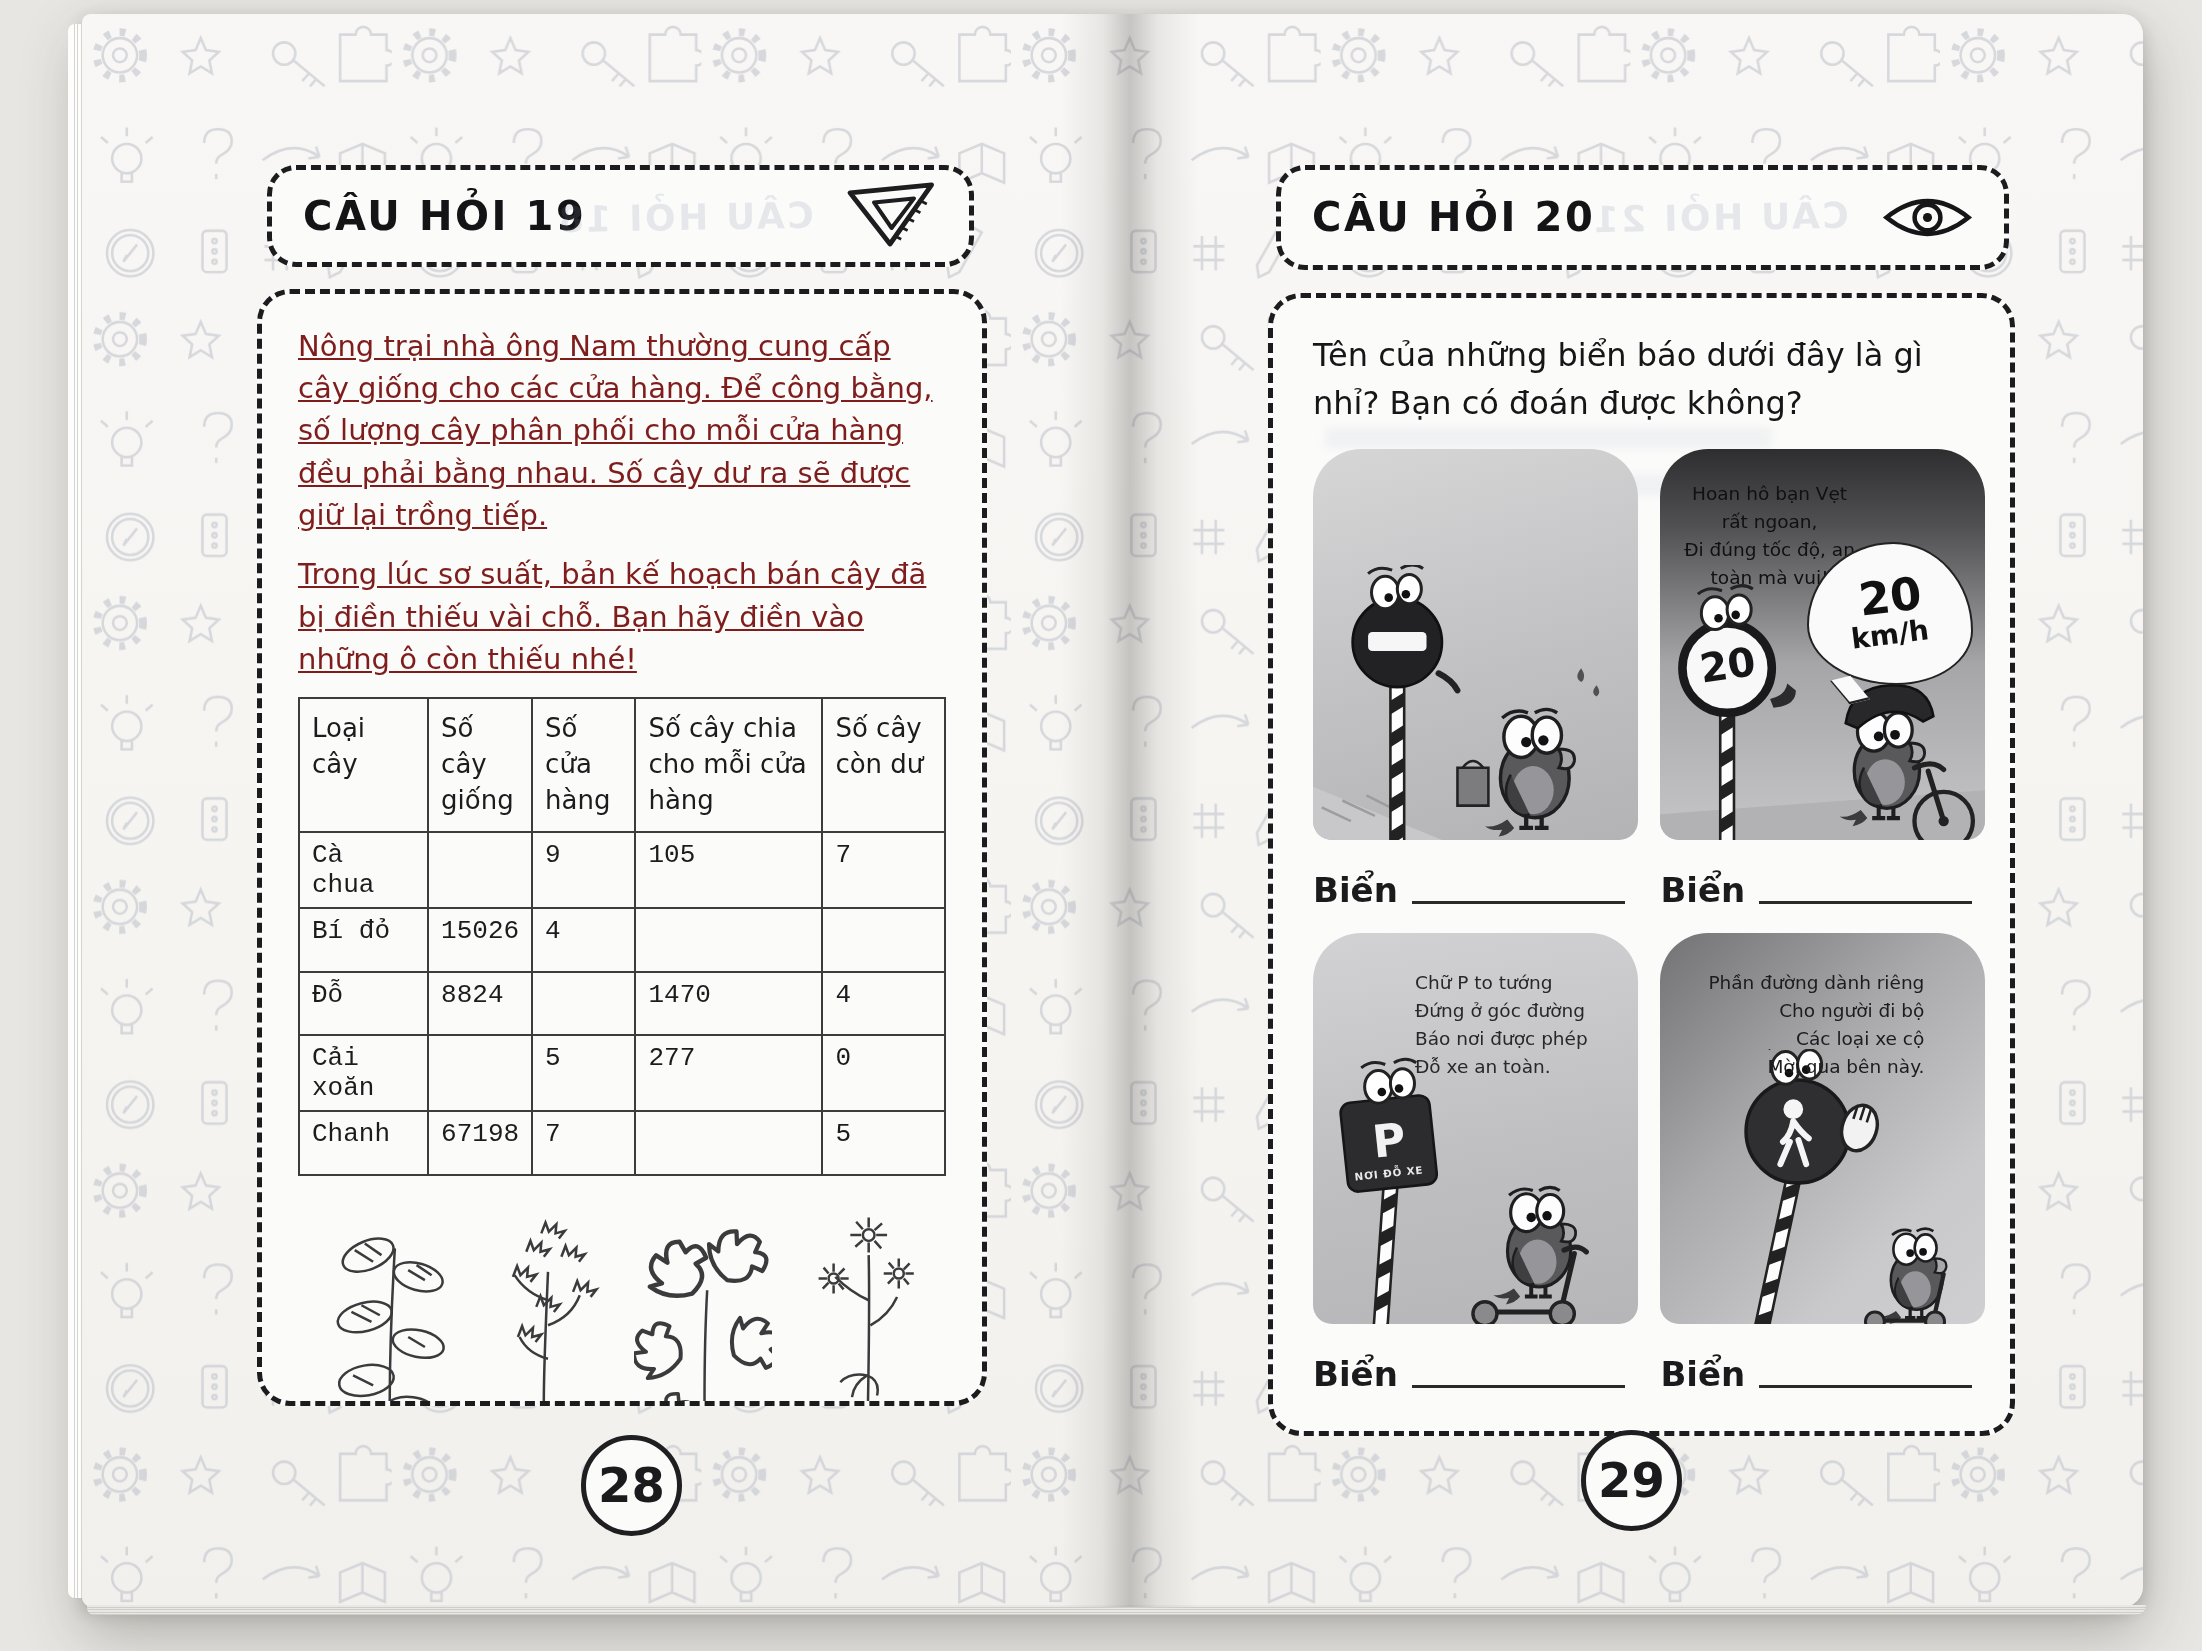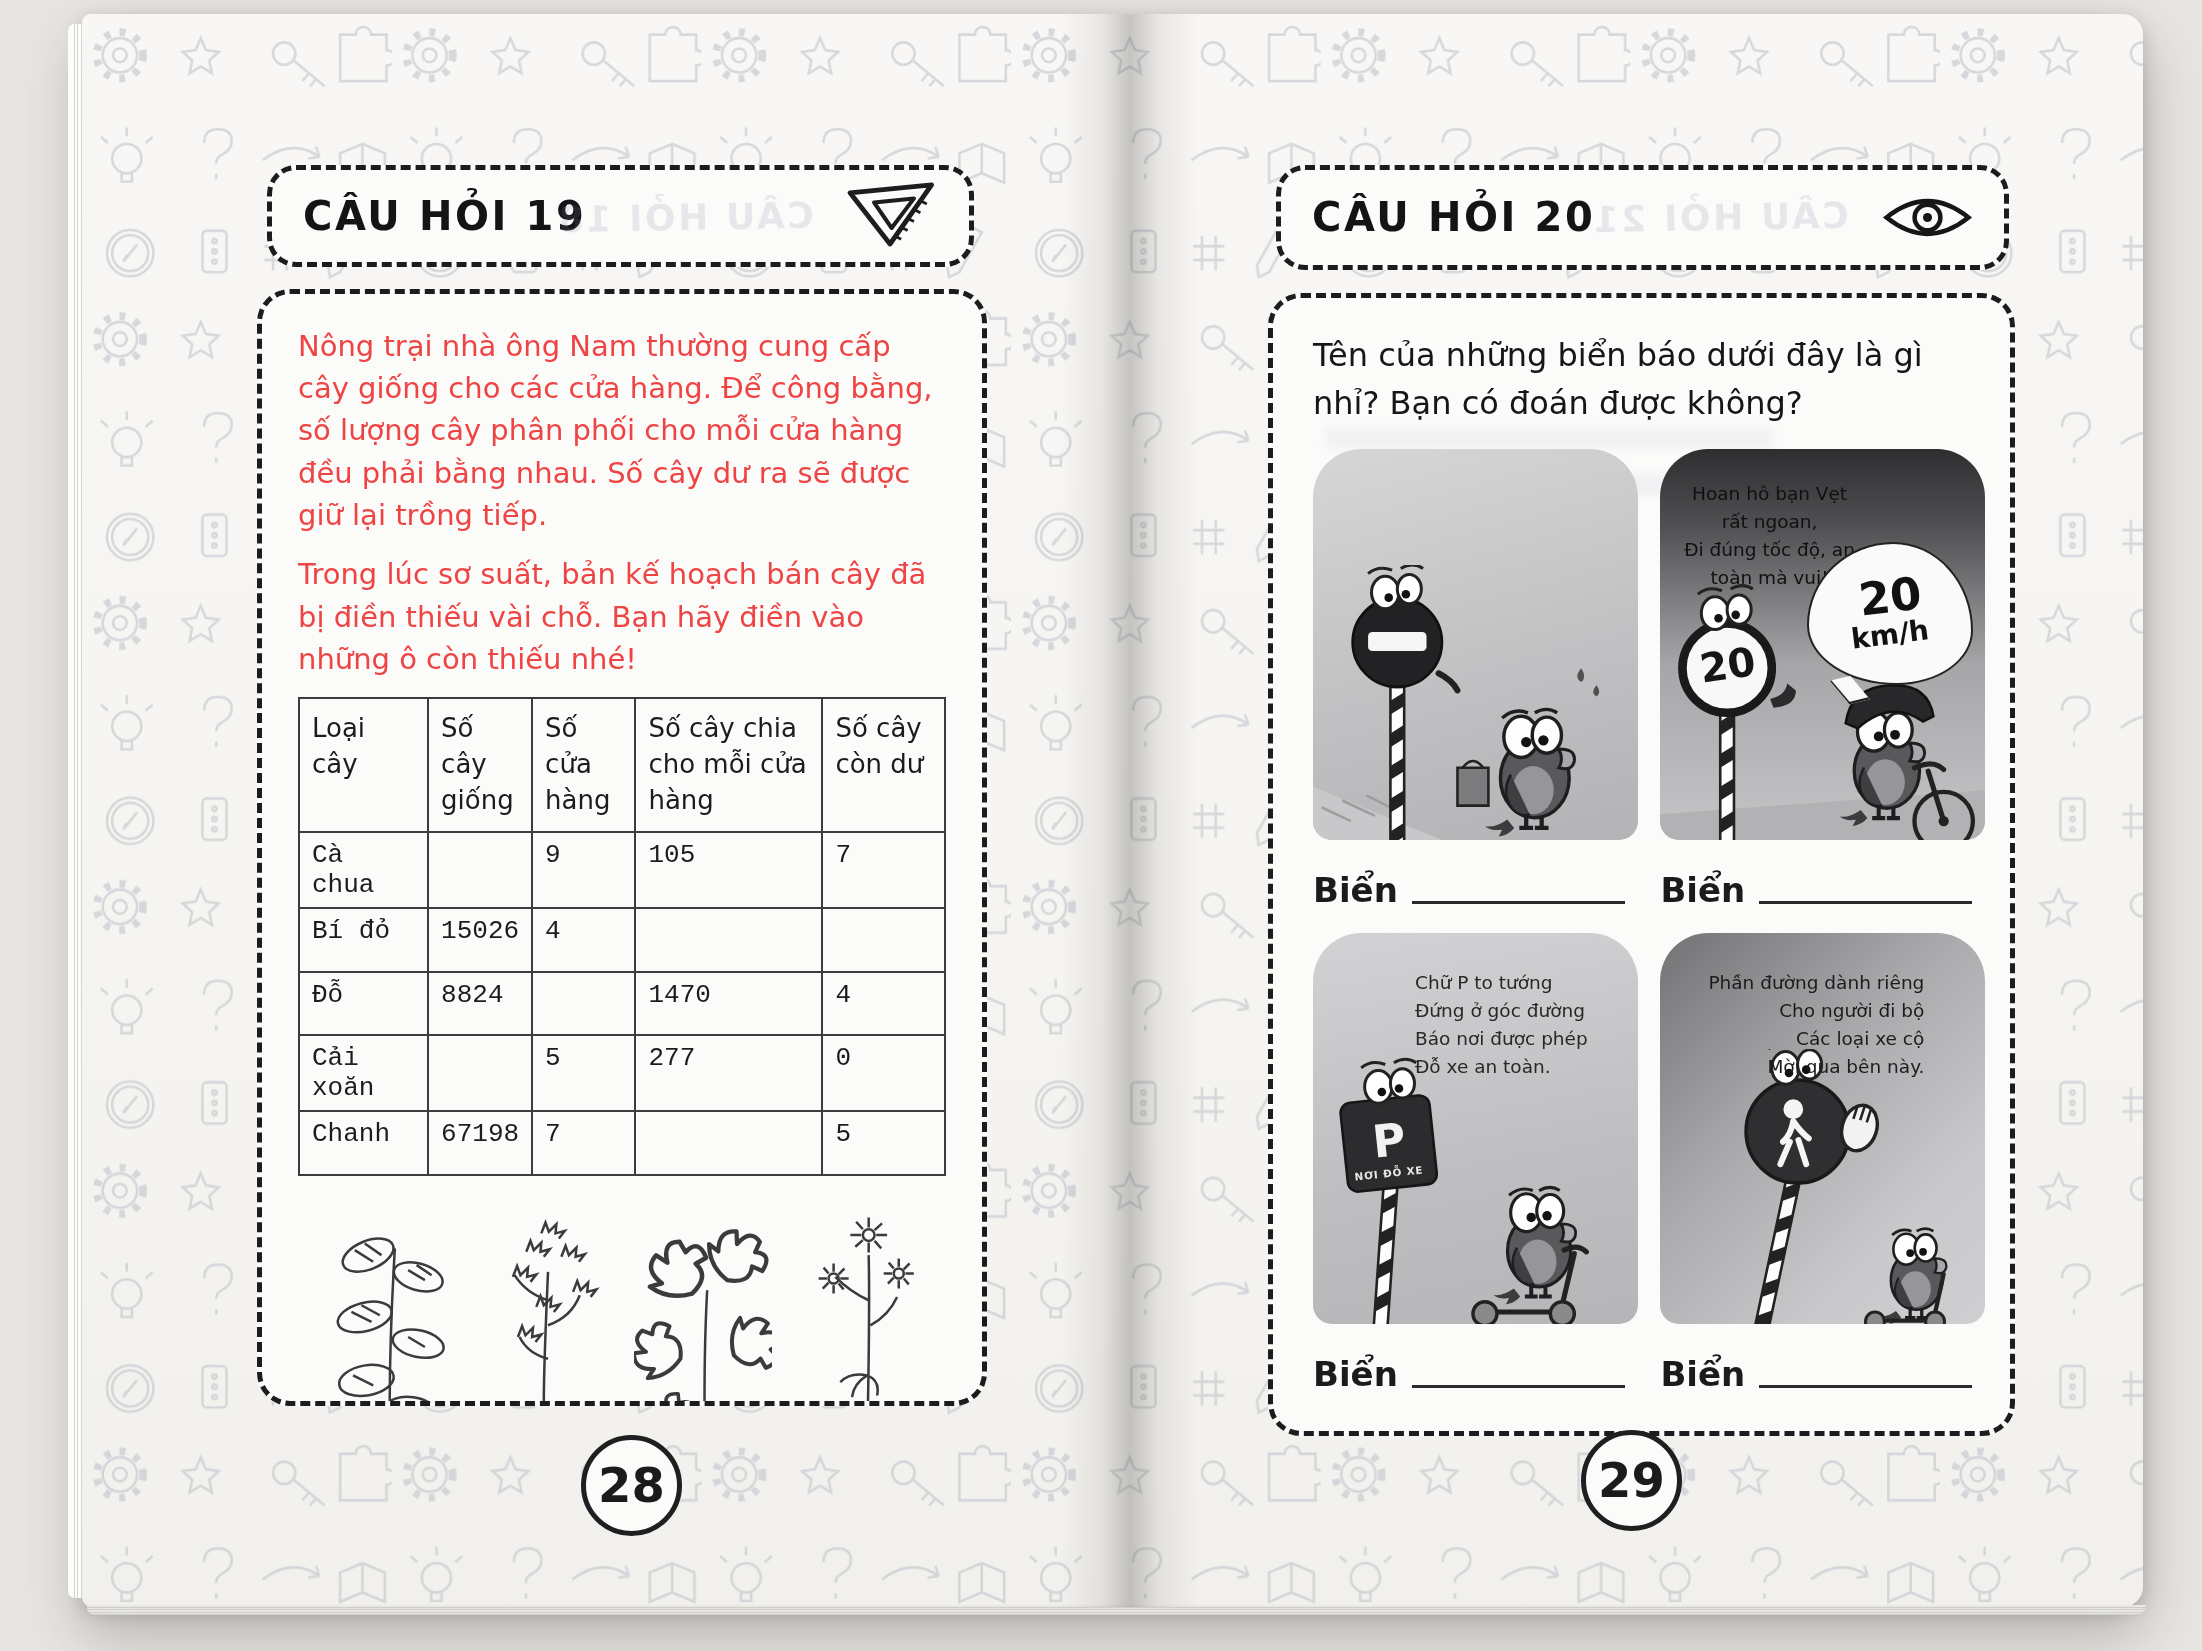--- a/index.html
+++ b/index.html
@@ -25,21 +25,21 @@
   .left-title{left:185px;top:151px;width:707px;height:102px;text-align:center;}
   .right-title{left:1194px;top:151px;width:733px;height:105px;}
   .st{position:absolute;right:155px;top:27.5px;font-size:36px;font-weight:bold;letter-spacing:2.6px;
       color:#7d87a0;opacity:.16;transform:scaleX(-1) rotate(1deg);white-space:nowrap;}
 
   .content-box{position:absolute;z-index:3;background:#fbfbfa;border:5.2px dashed #1c1c1e;border-radius:33px;
         box-sizing:border-box;overflow:hidden;}
   .left-content{left:175px;top:275px;width:730px;height:1117px;padding:31px 36px;}
   .right-content{left:1186px;top:279px;width:747px;height:1143px;padding:26px 40px;}
 
-  .intro p{font-size:29px;line-height:1.46;margin:0 0 17px;color:#ef4444;}
+  .intro p{font-size:29px;line-height:1.46;margin:0 0 17px;color:#7f1d1d;text-decoration:underline;}
 
   table.dist{border-collapse:collapse;width:100%;margin-top:15.5px;}
   table.dist th,table.dist td{border:2.6px solid #3c3c3e;font-size:26px;color:#1c1c1e;
         padding:6.9px 12px;text-align:left;vertical-align:top;}
   table.dist th{font-weight:normal;line-height:1.38;padding-top:12px;padding-bottom:12px;}
   table.dist td{height:48px;font-family:Liberation Mono, monospace;}
 
   .plants-row{display:flex;justify-content:space-between;align-items:flex-end;
         margin-top:13.8px;padding:0 22.4px;height:294px;}
 

